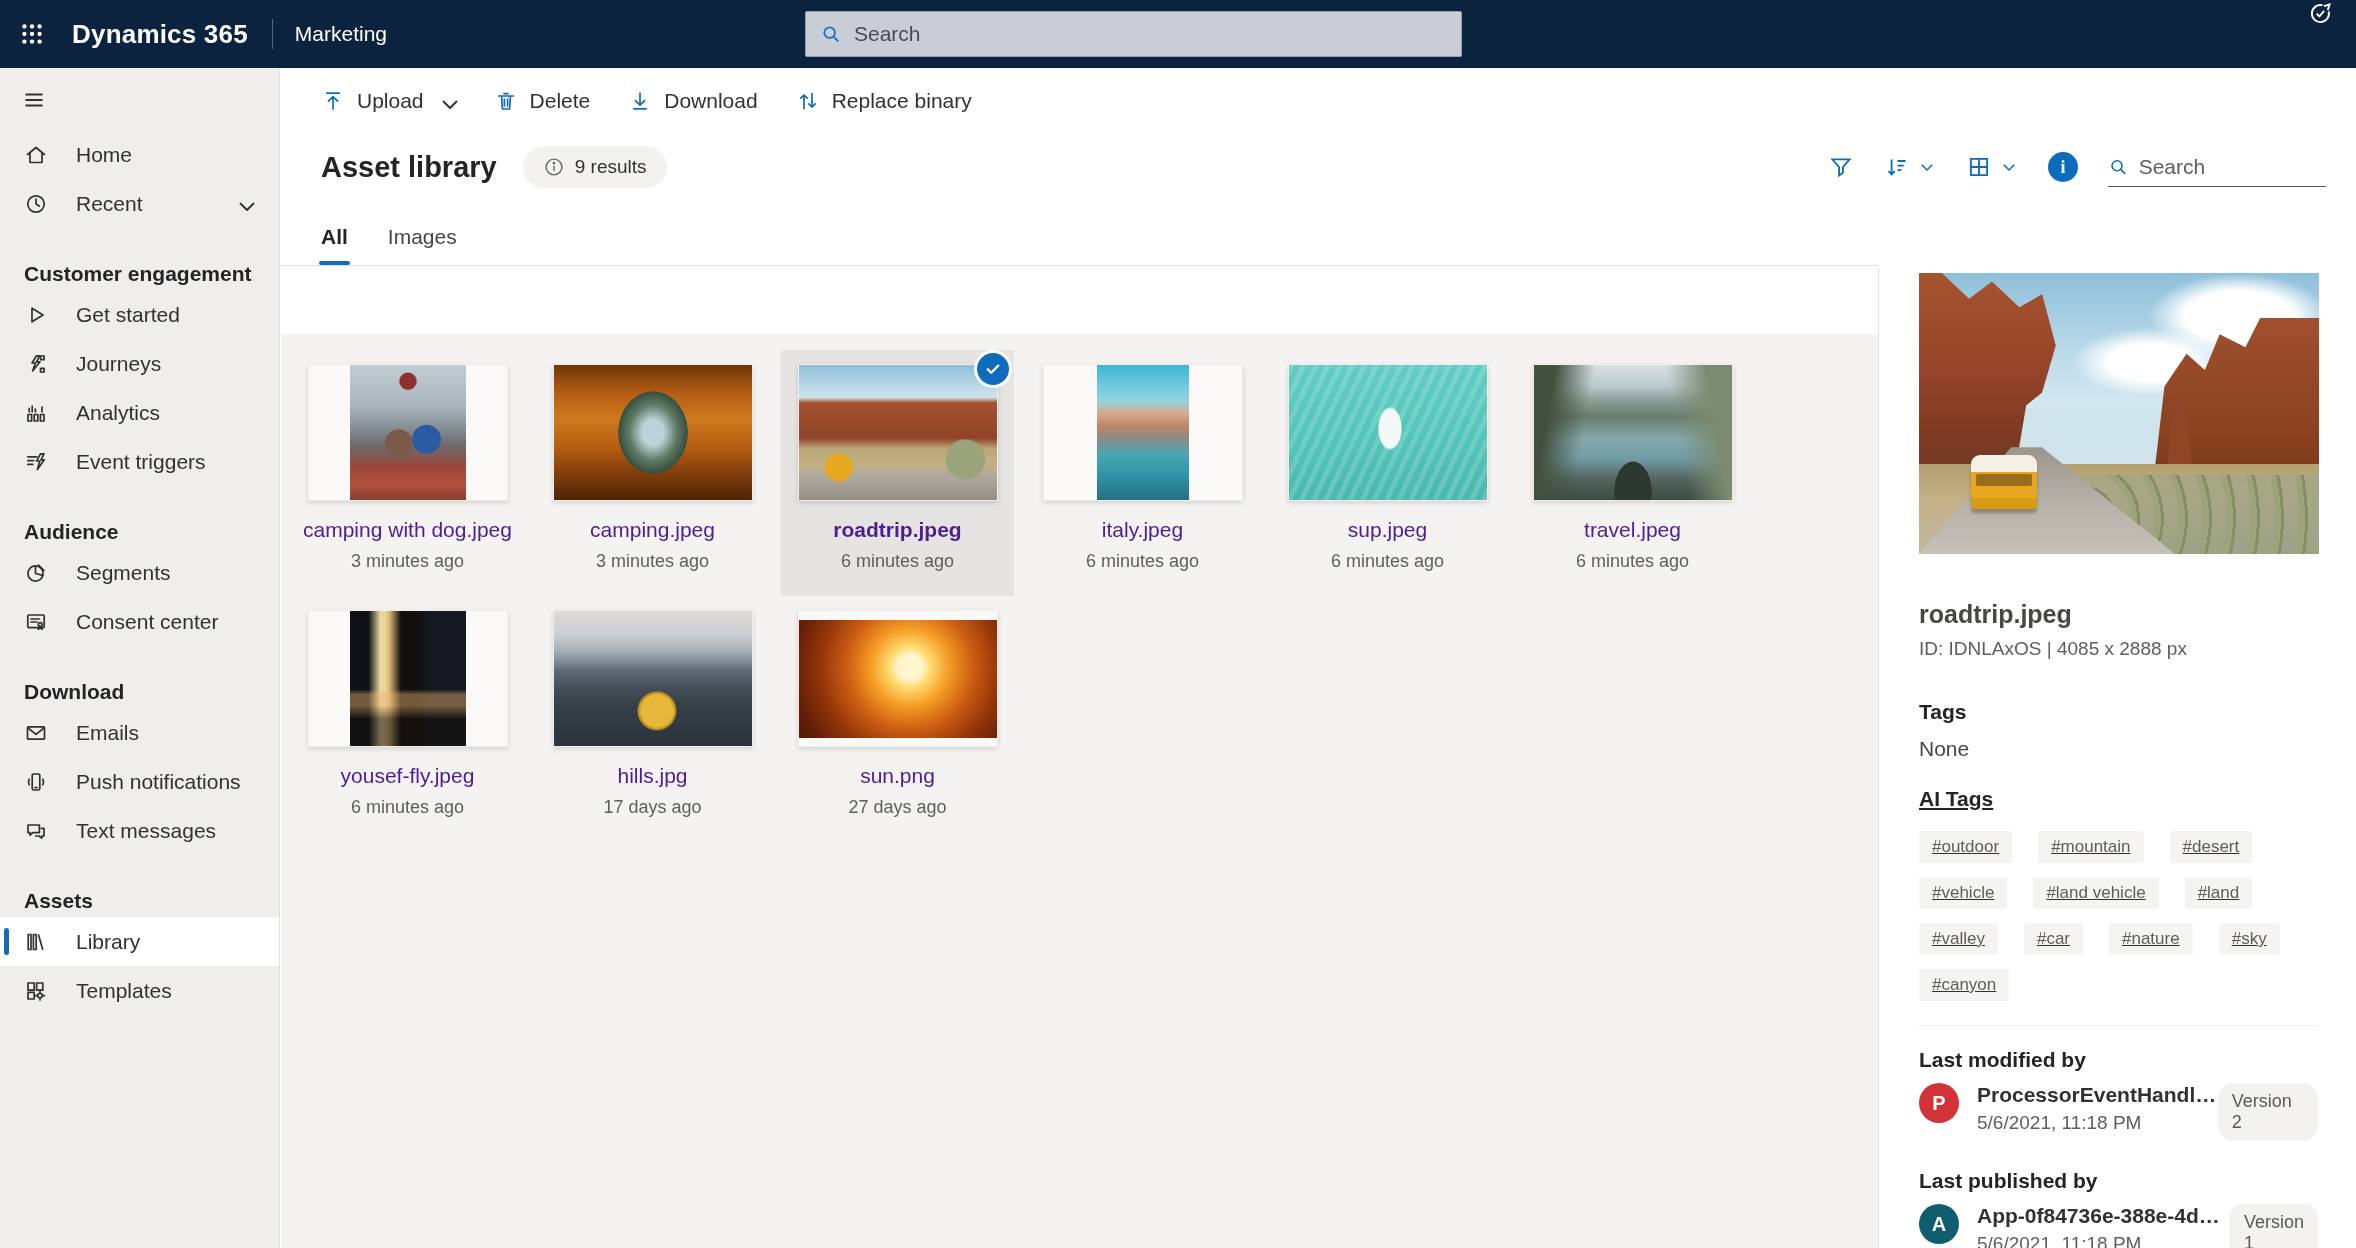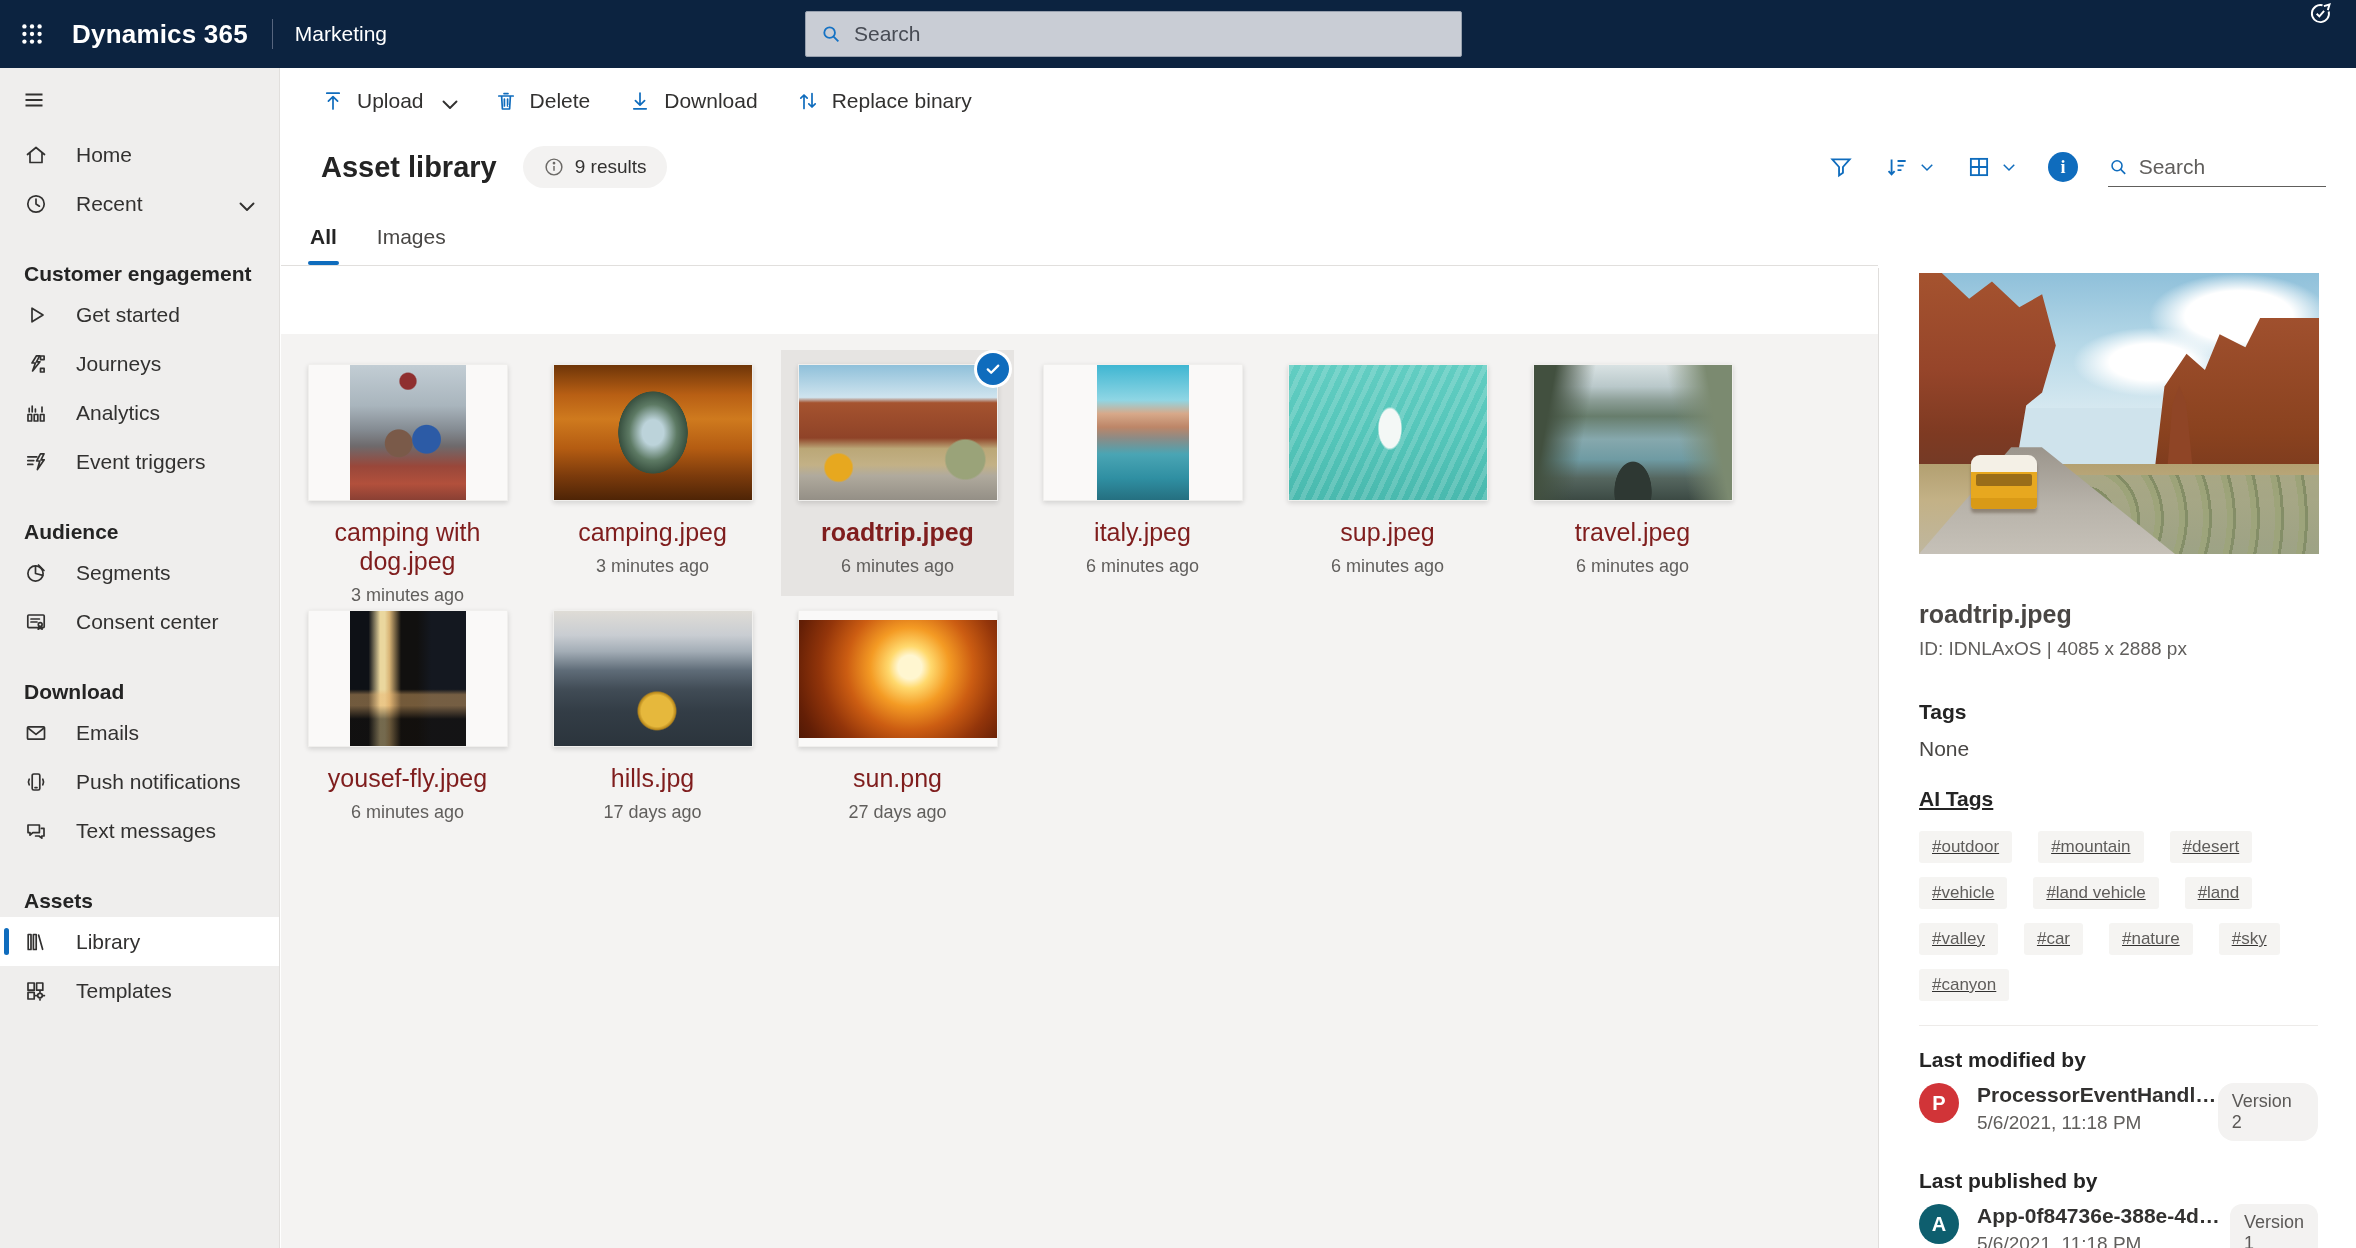--- a/index.html
+++ b/index.html
@@ -62,42 +62,42 @@
   .vc-btn .vchev { width:18px; height:18px; color:#0f6cbd; }
   .vc-info { width:30px; height:30px; border-radius:50%; background:#0f6cbd; color:#fff;
     display:flex; align-items:center; justify-content:center; font-size:18px; font-weight:bold;
     font-family:"Liberation Serif", serif; cursor:pointer; }
   .vc-search { display:flex; align-items:center; border-bottom:1px solid #605e5c;
     width:218px; height:40px; gap:10px; color:#0f6cbd; }
   .vc-search input { border:none; outline:none; font-size:21px; color:#323130; width:100%;
     background:transparent; font-family:inherit; }
   .vc-search input::placeholder { color:#605e5c; opacity:1; }
 
-  .tabs-row { height:66px; display:flex; align-items:flex-end; padding-left:29px; gap:40px;
+  .tabs-row { height:66px; display:flex; align-items:flex-end; padding-left:40px; gap:40px;
     border-bottom:1px solid #e1dfdd; background:#fff; width:1597px; }
   .tab { font-size:21px; color:#484644; padding-bottom:16px; position:relative; cursor:pointer; }
   .tab.active { font-weight:bold; color:#242424; }
   .tab.active::after { content:""; position:absolute; left:-2px; right:-2px; bottom:0;
     height:4px; border-radius:2px; background:#0f6cbd; }
 
   
   .grid-area { position:absolute; left:0; top:266px; width:1597px; bottom:0;
     background:#f4f3f2; overflow:hidden; }
   .grid { display:grid; grid-template-columns:repeat(6,245px); grid-auto-rows:246px;
     padding:16px 0 0 4px; }
   .cardbox { margin:0 6px; padding-top:14px; text-align:center; cursor:pointer; position:relative; }
   .cardbox.selected { background:#e6e4e2; }
   .thumb { width:200px; height:137px; margin:0 auto; background:#faf9f8;
     border:1px solid #f0efed; box-shadow:0 2px 5px rgba(0,0,0,.14);
     display:flex; align-items:center; justify-content:center; position:relative; }
   .ph { width:100%; height:100%; }
   .check-badge { position:absolute; top:-12px; right:-12px; width:32px; height:32px;
     border-radius:50%; background:#0f6cbd; box-shadow:0 0 0 3px #fff;
     display:flex; align-items:center; justify-content:center; color:#fff; }
-  .asset-name { margin-top:17px; font-size:25px; color:#7f1d1d; }
+  .asset-name { margin-top:17px; font-size:21px; color:#4c1d95; }
   .cardbox.selected .asset-name { font-weight:bold; }
   .asset-time { margin-top:9px; font-size:18px; color:#605e5c; }
 
   
   .art-camping-dog .ph { width:116px; background:
     radial-gradient(circle at 66% 55%, #2c5ba6 0 13%, rgba(0,0,0,0) 14%),
     radial-gradient(circle at 42% 58%, #7a5a49 0 13%, rgba(0,0,0,0) 14%),
     radial-gradient(circle at 50% 12%, #8f2f2f 0 6%, rgba(0,0,0,0) 7%),
     linear-gradient(180deg,#c2cdd4 0%,#a9b5bd 30%,#848b92 48%,#6e6a6c 60%,#99473a 75%,#b2503c 88%,#8a4034 100%); }
   .art-camping .ph { background:

